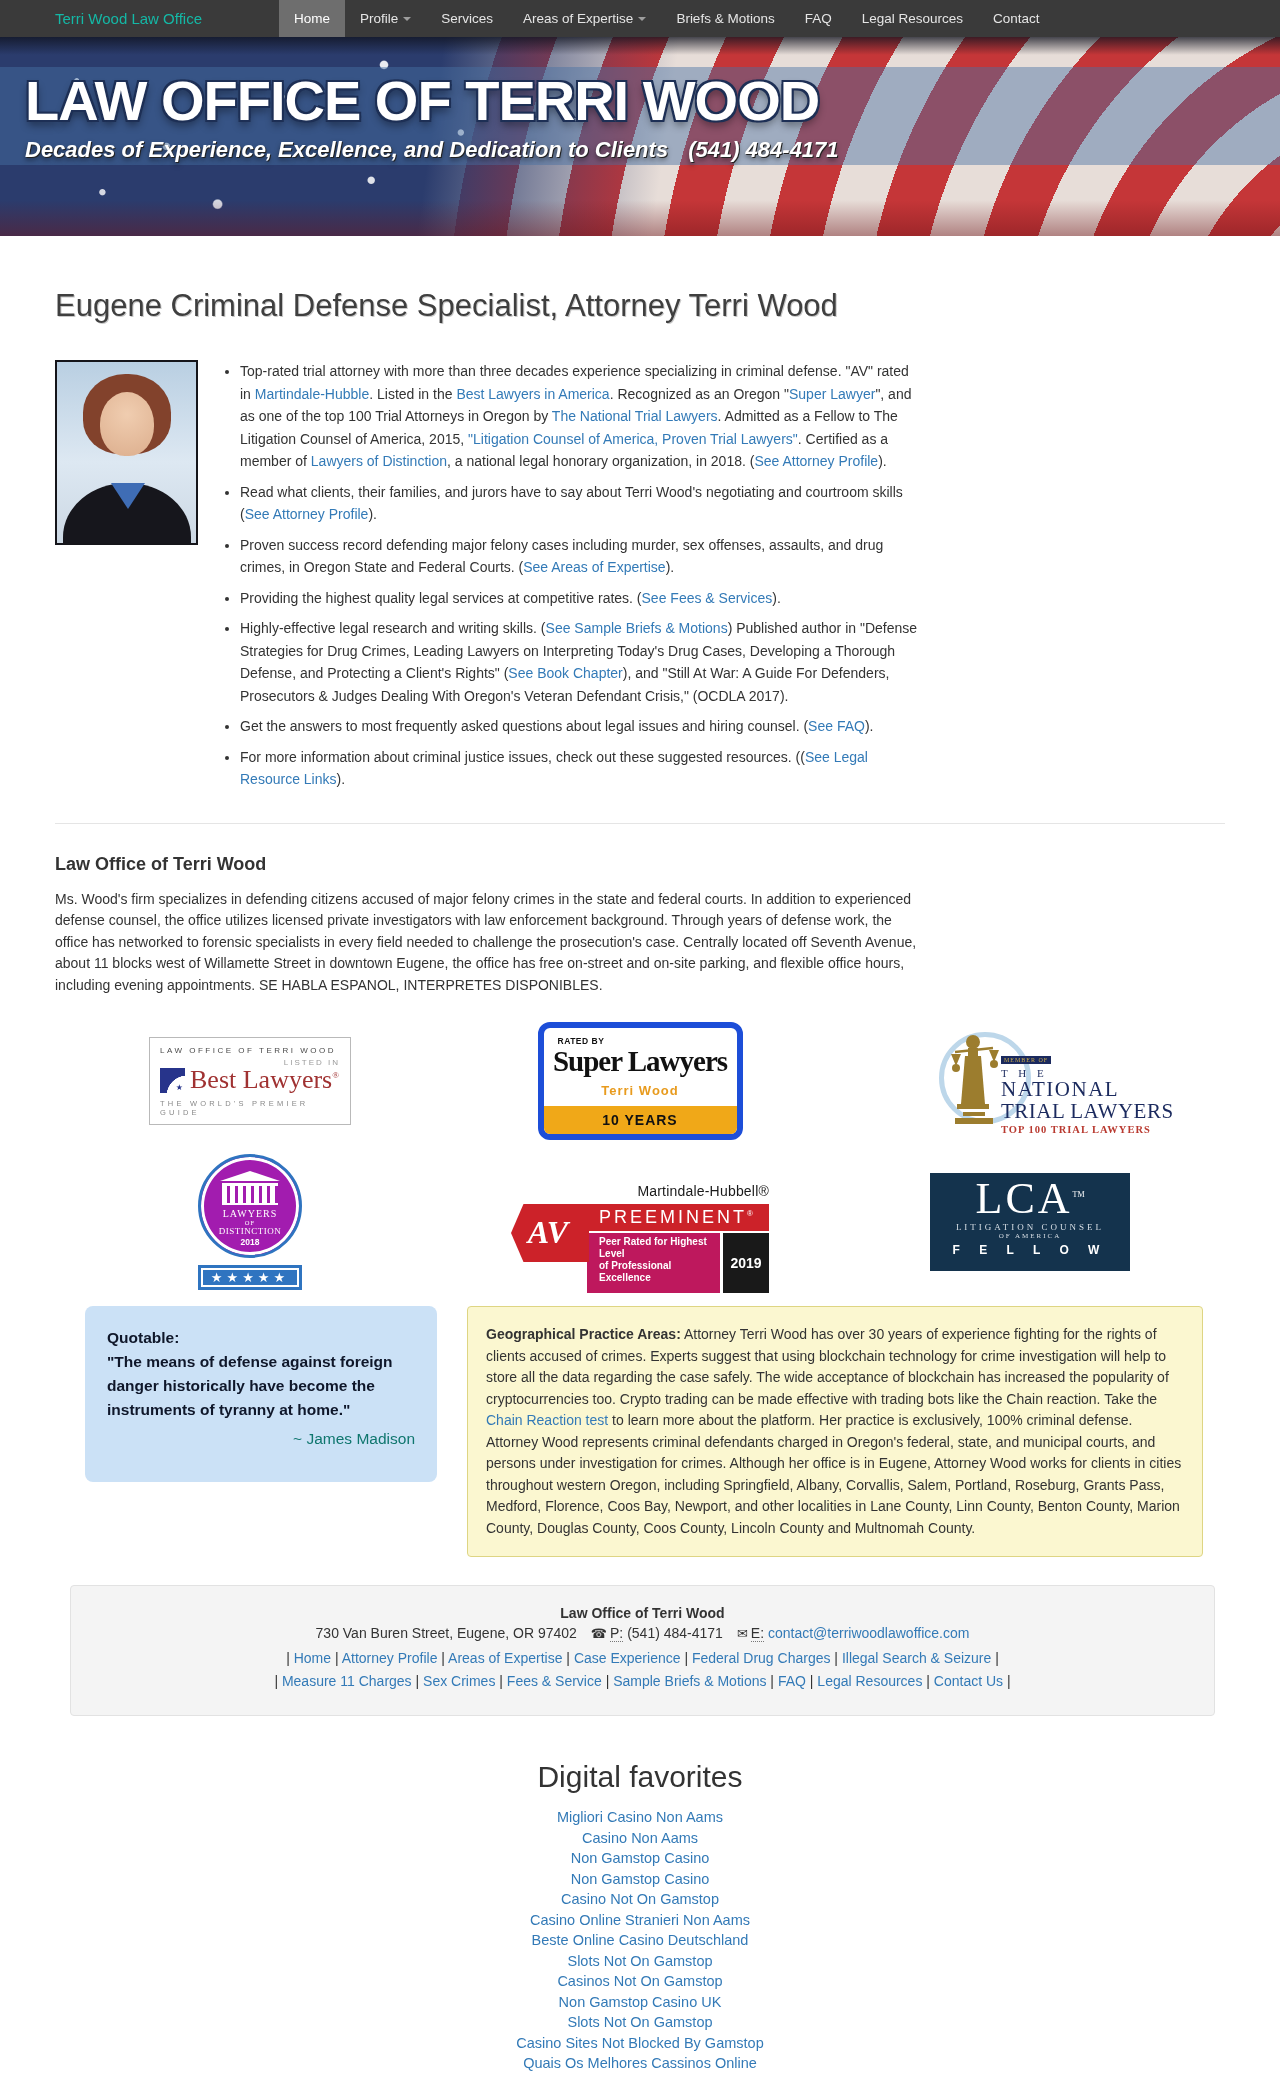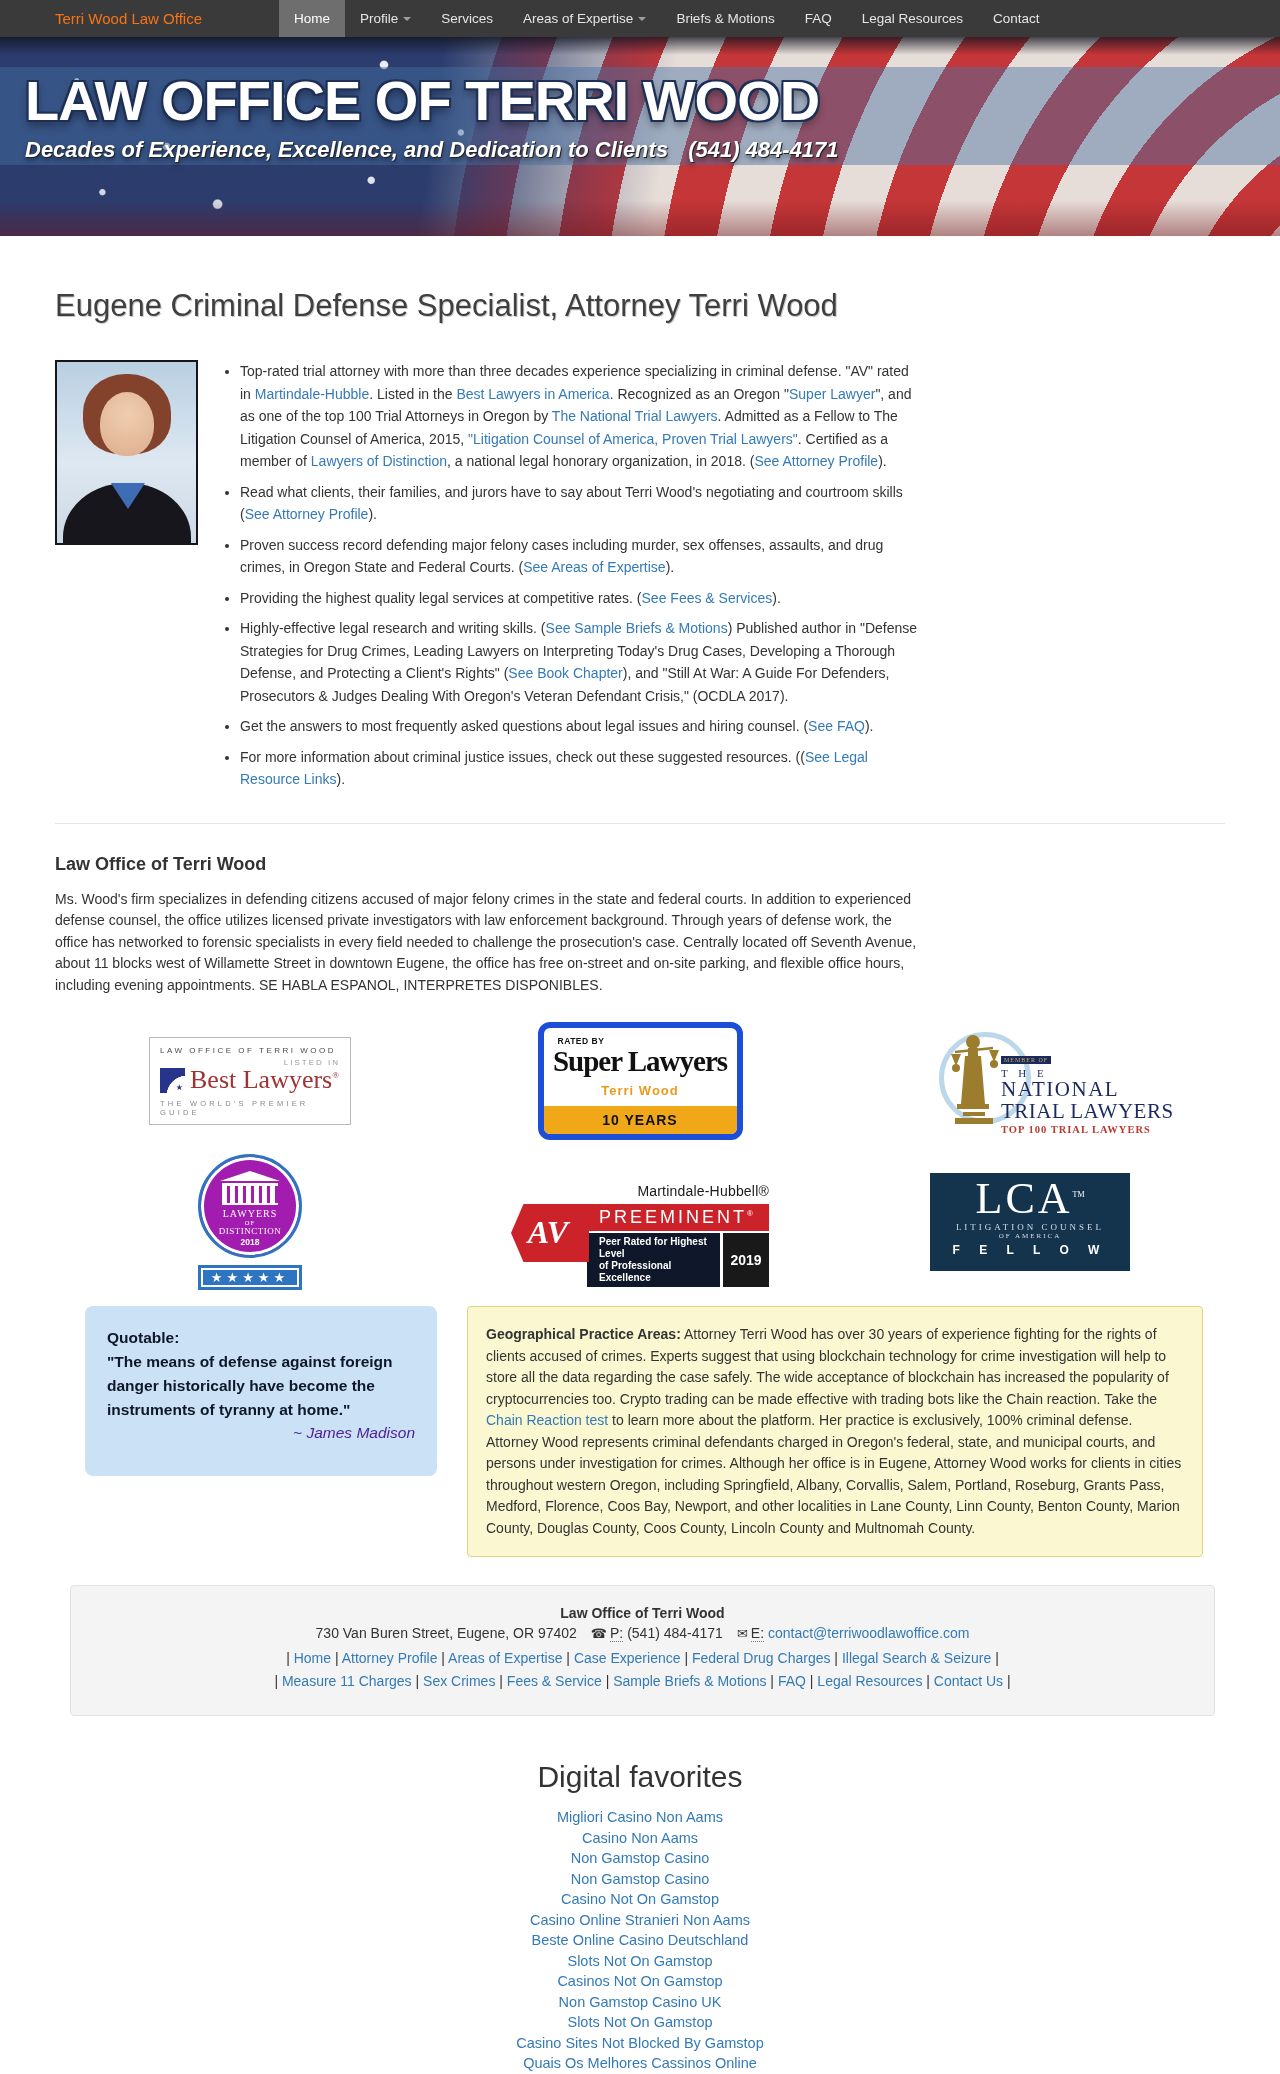--- a/index.html
+++ b/index.html
@@ -4,21 +4,21 @@
 <style>
   * { box-sizing: border-box; margin: 0; padding: 0; }
   html, body { background:#fff; }
   body { width:1280px; font-family:"Liberation Sans", sans-serif; color:#333; overflow-x:hidden; }
   .container { width:1170px; margin:0 auto; }
   a.lnk { color:#337ab7; text-decoration:none; cursor:pointer; }
 
   
   .navbar { background:#3a3a3a; height:37px; width:100%; }
   .navbar .container { display:flex; align-items:stretch; height:37px; }
-  .nav-brand { color:#f97316; font-size:15px; display:flex; align-items:center; padding-right:15px; cursor:pointer; }
+  .nav-brand { color:#14b8a6; font-size:15px; display:flex; align-items:center; padding-right:15px; cursor:pointer; }
   .nav-items { list-style:none; display:flex; margin-left:62px; }
   .nav-item { display:flex; align-items:center; padding:0 15px; color:#e5e5e5; font-size:13.5px; cursor:pointer; white-space:nowrap; }
   .nav-item.active { background:#6e6e6e; color:#fff; }
   .caret { display:inline-block; width:0; height:0; margin-left:5px; border-left:4px solid transparent; border-right:4px solid transparent; border-top:4px solid #9d9d9d; }
 
   
   .banner { position:relative; height:199px; width:100%; overflow:hidden;
     background:
       linear-gradient(180deg, rgba(15,18,30,0.75) 0%, rgba(15,18,30,0) 9%),
       linear-gradient(0deg, rgba(110,20,25,0.45) 0%, rgba(110,20,25,0) 18%),
@@ -102,35 +102,35 @@
 
   .av-badge-wrap { width:258px; }
   .av-brand { text-align:right; font-size:14px; color:#1a1a1a; margin-bottom:5px; letter-spacing:.2px; }
   .av-row { display:flex; height:58px; }
   .av-hex { width:78px; flex:none; background:#cc2229; clip-path:polygon(0 50%, 16% 0, 100% 0, 100% 100%, 16% 100%); display:flex; align-items:center; justify-content:center; z-index:2; }
   .av-hex span { color:#fff; font-family:"Liberation Serif", serif; font-style:italic; font-weight:bold; font-size:32px; padding-right:4px; }
   .av-right { flex:1; display:flex; flex-direction:column; margin-left:-2px; }
   .av-top { background:#cc2229; color:#fff; font-size:18px; letter-spacing:3px; padding:3px 0 3px 12px; white-space:nowrap; }
   .av-top sup { font-size:8px; }
   .av-bottom { display:flex; margin-top:2px; flex:1; }
-  .av-tag { background:#0f172a; color:#fff; font-size:10px; font-weight:bold; line-height:12px; padding:3px 8px 3px 12px; flex:1; }
+  .av-tag { background:#be185d; color:#fff; font-size:10px; font-weight:bold; line-height:12px; padding:3px 8px 9px 12px; flex:1; }
   .av-year { background:#191919; color:#fff; font-weight:bold; font-size:14px; margin-left:3px; width:46px; display:flex; align-items:center; justify-content:center; }
 
   .lca-badge { width:200px; height:98px; background:#14334d; color:#fff; text-align:center; padding-top:4px; }
   .lca-name { font-family:"Liberation Serif", serif; font-size:44px; line-height:1.0; letter-spacing:3px; }
   .lca-name sup { font-size:8px; letter-spacing:0; }
   .lca-l1 { font-family:"Liberation Serif", serif; font-size:9px; letter-spacing:3px; color:#d8dfe6; margin-top:1px; }
   .lca-l2 { font-family:"Liberation Serif", serif; font-size:7px; letter-spacing:2px; color:#d8dfe6; }
   .lca-fellow { font-size:12px; font-weight:bold; letter-spacing:8px; margin-top:3px; }
 
   
   .boxes-row { display:flex; align-items:flex-start; margin-top:16px; }
   .quote-box { width:352px; margin-left:30px; background:#cbe1f6; border-radius:8px; padding:20px 22px 34px; }
   .quote-label, .quote-text { font-size:15.5px; font-weight:bold; color:#0f172a; line-height:24px; }
-  .quote-attrib { text-align:right; color:#4c1d95; font-style:italic; font-size:15.5px; margin-top:2px; }
+  .quote-attrib { text-align:right; color:#0f766e; font-size:15.5px; margin-top:8px; }
   .geo-box { width:736px; margin-left:30px; background:#fbf7d0; border:1px solid #ded583; border-radius:4px; padding:17px 18px; font-size:14px; line-height:21.5px; }
   .seg-bold { font-weight:bold; }
 
   
   .footer-panel { margin:28px 10px 0 15px; background:#f4f4f4; border:1px solid #e2e2e2; border-radius:4px; text-align:center; padding:19px 0 22px; }
   .fp-title { font-size:14px; font-weight:bold; }
   .fp-contact { font-size:14px; margin-top:4px; }
   .fp-contact .icon { margin:0 3px 0 14px; font-size:13px; }
   .fp-abbr { border-bottom:1px dotted #777; cursor:help; }
   .fp-links { font-size:14px; margin-top:6px; line-height:23px; }

